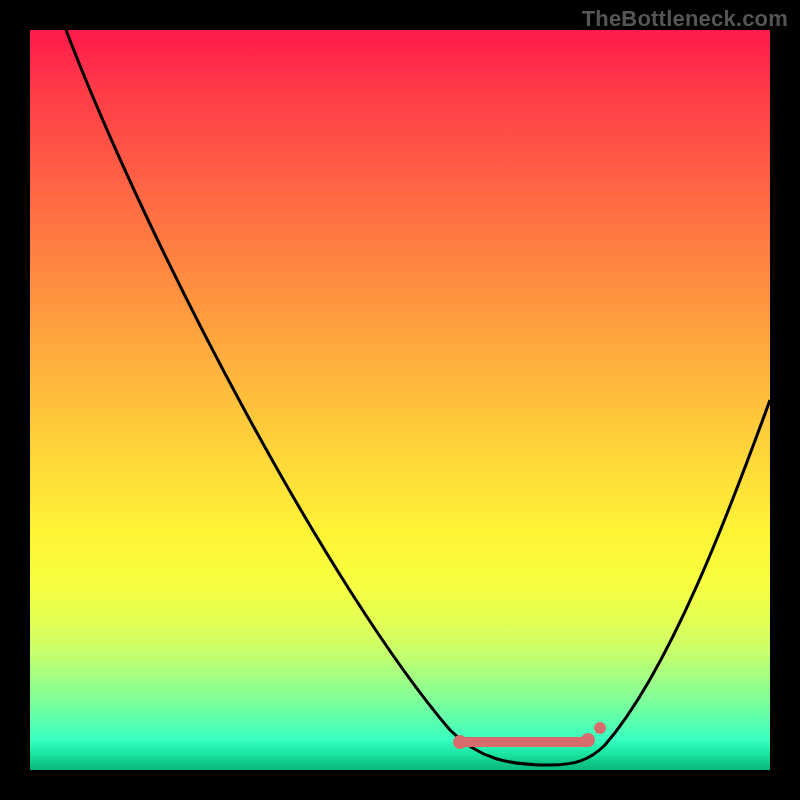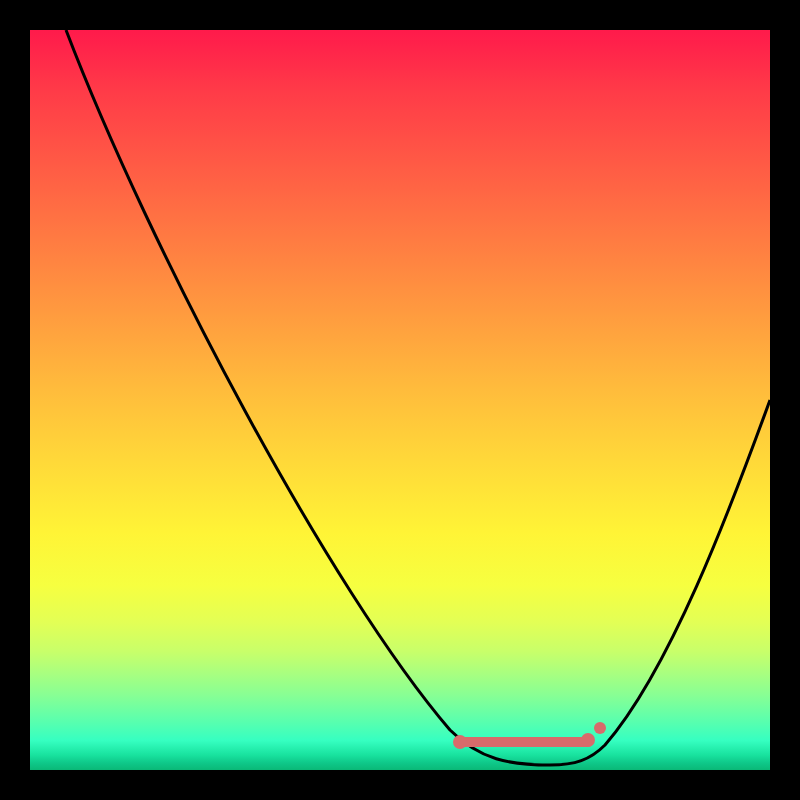--- a/index.html
+++ b/index.html
@@ -54,20 +54,21 @@
     stroke-linecap: round;
     fill: none;
   }
   .flat-dot {
     fill: #d86b6b;
   }
 </style>
 </head>
 <body>
 <div class="container">
+  <div class="watermark">TheBottleneck.com</div>
   <div class="plot">
     <div class="gradient"></div>
     <svg class="curve" viewBox="0 0 740 740" preserveAspectRatio="none">
 
       <path d="M 36 0
            C 120 220, 300 560, 420 700
            C 450 730, 480 735, 520 735
            C 545 735, 560 730, 575 715
            C 640 640, 700 480, 740 370"></path>
 

